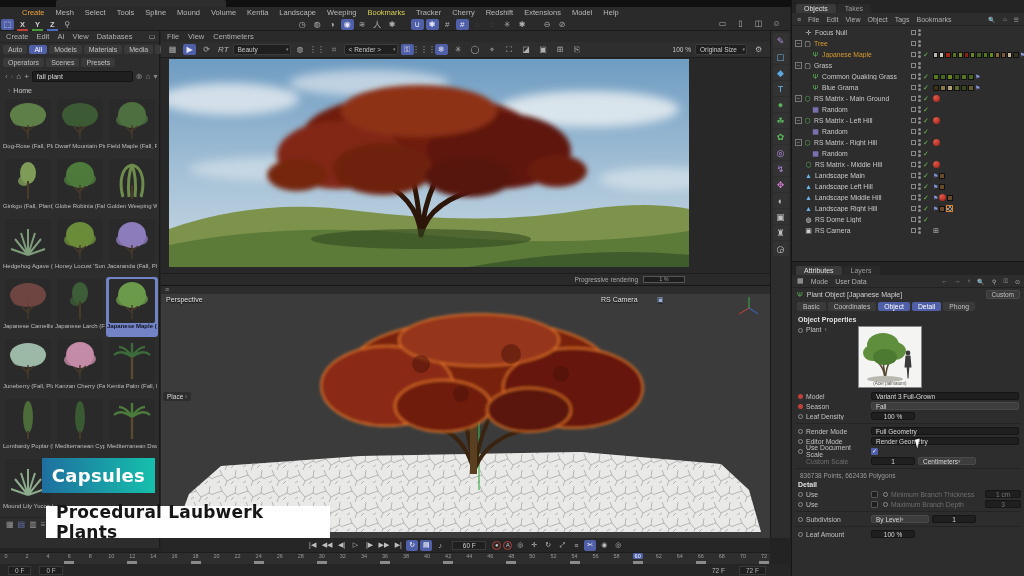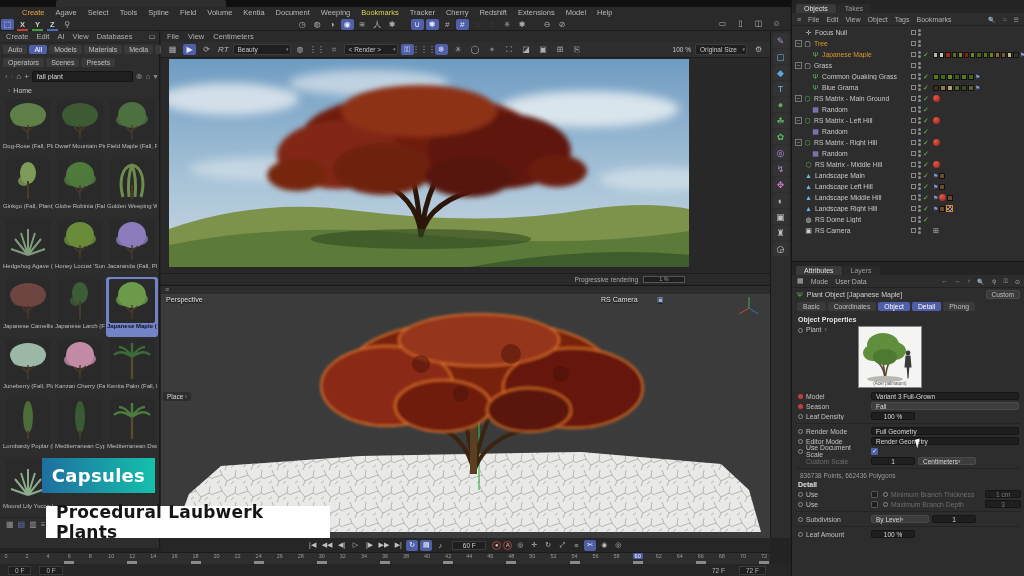--- a/index.html
+++ b/index.html
@@ -134,28 +134,28 @@
 <body>
 
 <div id="root">
 
   <div id="titlebar">
       <div class="tab"></div>
     </div>
 
   <div id="menubar">
       <span class="hl-orange">Create</span>
-      <span>Agave</span>
+      <span>Mesh</span>
       <span>Select</span>
       <span>Tools</span>
       <span>Spline</span>
-      <span>Field</span>
+      <span>Mound</span>
       <span>Volume</span>
       <span>Kentia</span>
-      <span>Document</span>
+      <span>Landscape</span>
       <span>Weeping</span>
       <span class="hl-yellow">Bookmarks</span>
       <span>Tracker</span>
       <span>Cherry</span>
       <span>Redshift</span>
       <span>Extensions</span>
       <span>Model</span>
       <span>Help</span>
     </div>
 

